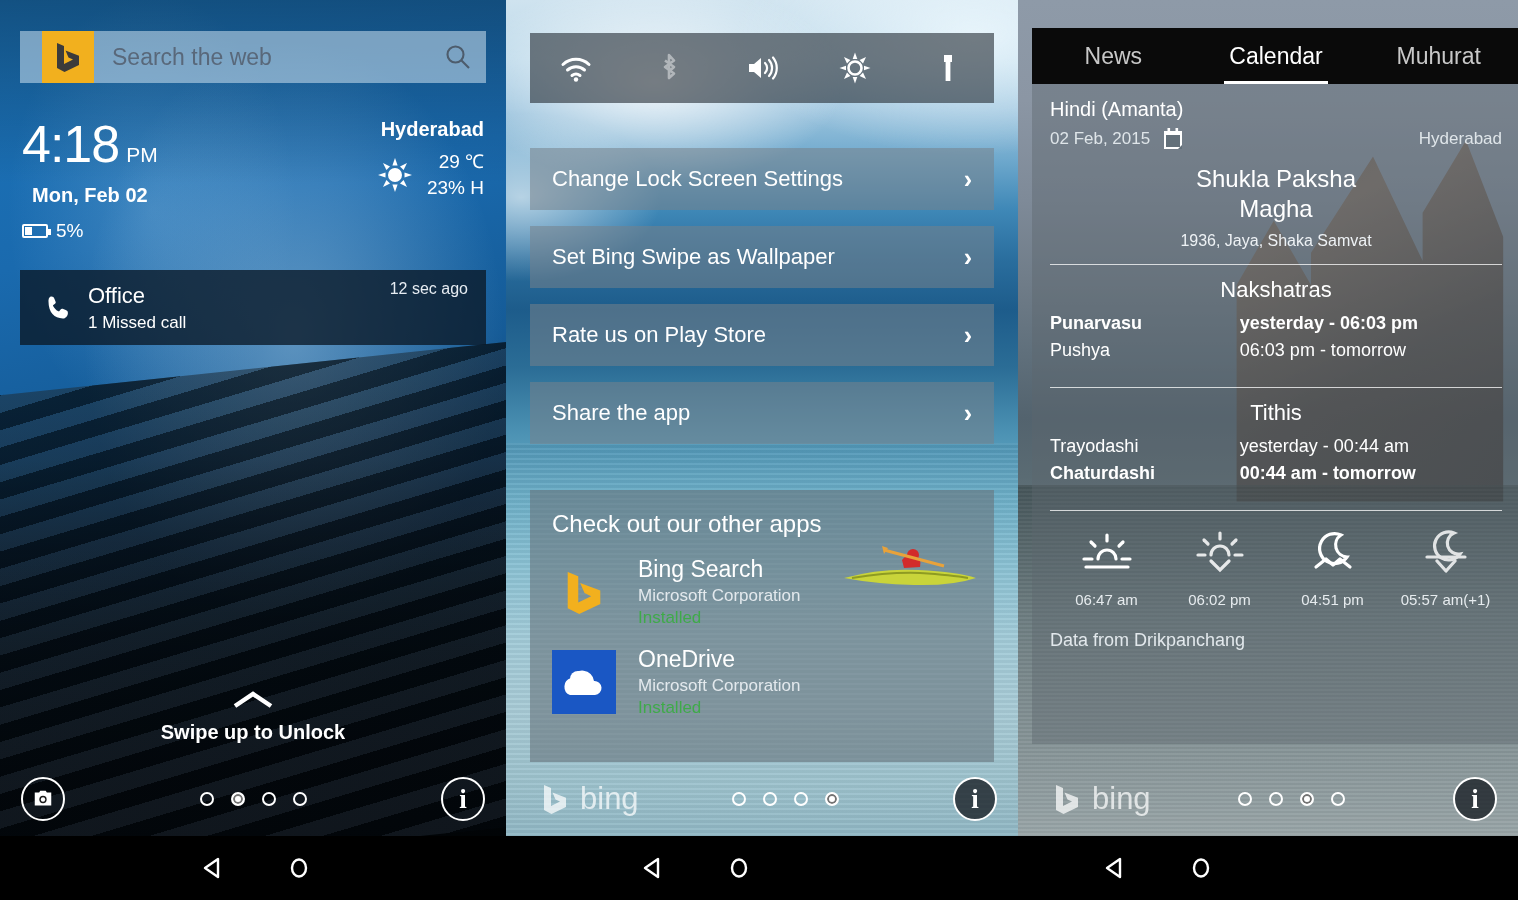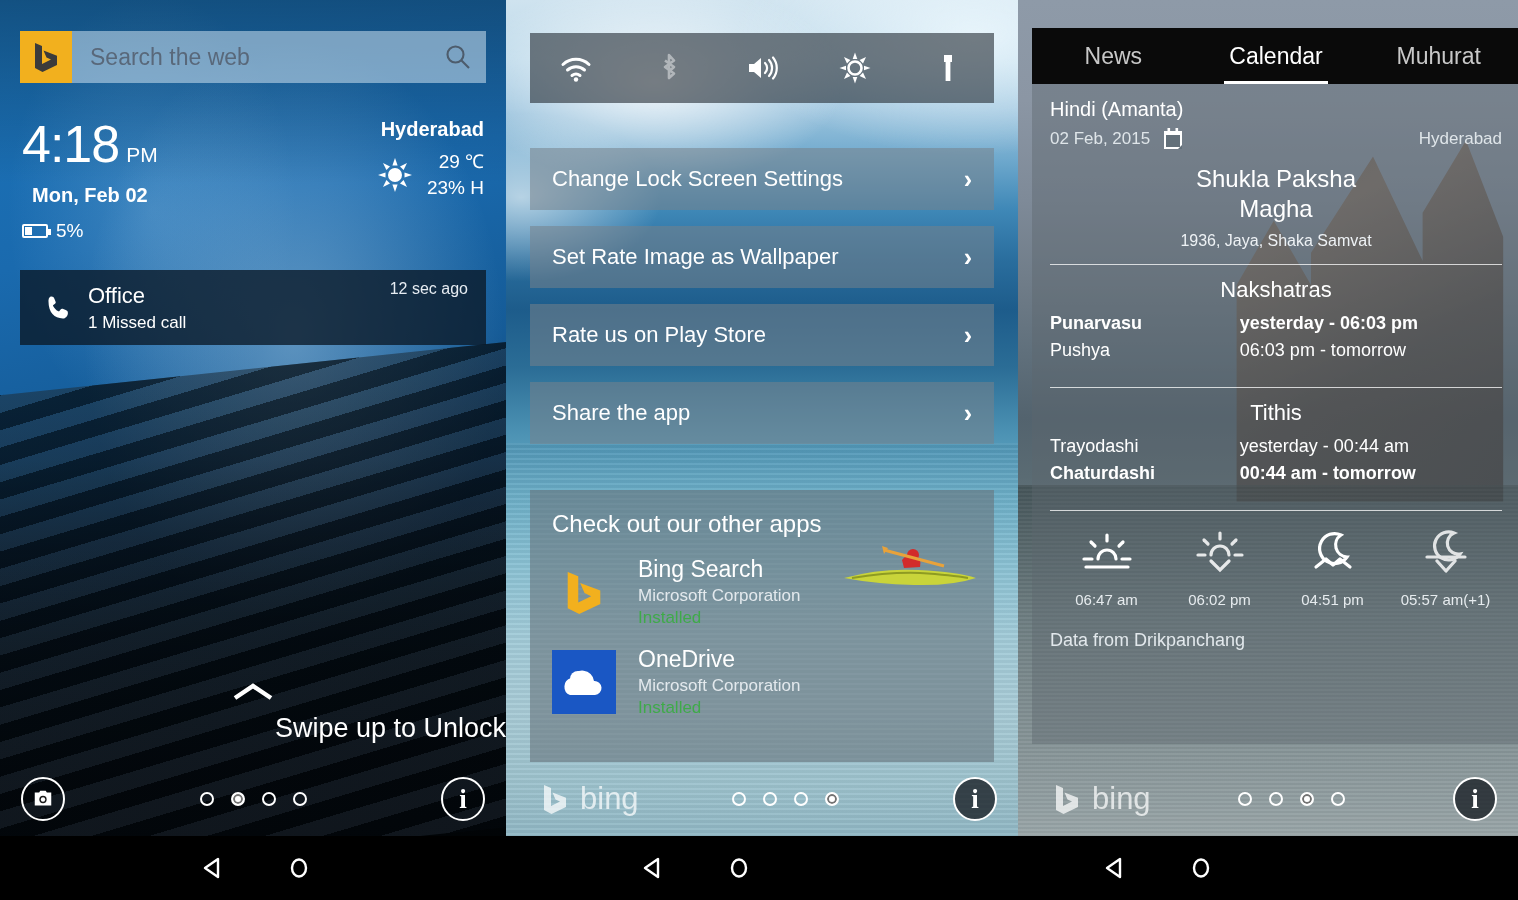--- a/index.html
+++ b/index.html
@@ -65,21 +65,21 @@
   }
   #wall3:after {
     content:""; position:absolute; left:0; top:58%; width:100%; height:42%;
     background:
       linear-gradient(to bottom, rgba(40,52,52,.42), rgba(70,84,82,.30) 38%, rgba(96,108,104,.22)),
       repeating-linear-gradient(to bottom, rgba(255,255,255,.06) 0px, rgba(255,255,255,.06) 2px, rgba(0,0,0,.05) 2px, rgba(0,0,0,.05) 4px);
   }
 
   
   .searchbar { position:absolute; left:20px; top:31px; width:466px; height:52px;
-    display:flex; align-items:center; background:rgba(205,225,240,.55); }
+    display:flex; align-items:center; background:rgba(205,225,240,.55);padding-left:22px; }
   .bing-tile { width:52px; height:52px; background:#f2b01e; flex:none;
     display:flex; align-items:center; justify-content:center; }
   .bing-tile svg { width:30px; height:32px; }
   .search-ph { flex:1; padding-left:18px; font-size:23px; color:#59687a; }
   .search-mag { width:56px; display:flex; align-items:center; justify-content:center; }
   .search-mag svg { width:28px; height:28px; }
 
   .clockrow { position:absolute; left:22px; top:118px; color:#fff;text-align:center; }
   .ctime { font-size:52px; font-weight:300; line-height:1; letter-spacing:-1px; }
   .ctime .ampm { font-size:21px; font-weight:400; margin-left:7px; letter-spacing:0; }
@@ -100,21 +100,21 @@
     background:rgba(10,24,38,.78); display:flex; align-items:center; padding:0 18px; }
   .notif-ico { width:42px; flex:none; display:flex; align-items:center; justify-content:center; }
   .notif-ico svg { width:28px; height:28px; }
   .notif-body { flex:1; padding-left:8px; color:#fff; }
   .notif-title { font-size:22px; }
   .notif-sub { font-size:17px; margin-top:4px; }
   .notif-time { font-size:16px; color:#e6ecf2; align-self:flex-start; margin-top:10px; }
 
   .swipe { position:absolute; left:0; right:0; bottom:92px; text-align:center; color:#fff; }
   .chev-up { width:44px; height:22px; margin:0 auto 6px; }
-  .swipe-txt { font-size:27px; font-weight:normal;text-align:right; }
+  .swipe-txt { font-size:20px; font-weight:bold; }
 
   .botbar { position:absolute; left:0; right:0; bottom:0; height:74px;
     display:flex; align-items:center; }
   .circbtn { width:44px; height:44px; border:2px solid #fff; border-radius:50%;
     display:flex; align-items:center; justify-content:center; flex:none; }
   .circbtn.filled { background:rgba(28,34,40,.80); }
   .circbtn svg { width:22px; height:22px; }
   .ibtn-txt { color:#fff; font-size:27px; font-family:"Liberation Serif", serif; font-weight:bold; }
   .dots { flex:1; display:flex; align-items:center; justify-content:center; gap:17px; }
   .dot { width:14px; height:14px; border-radius:50%; border:2px solid #fff; }
@@ -343,21 +343,21 @@
           </svg>
       </div>
     </div>
 
     <div class="menu">
       <div class="menu-item">
         <span class="menu-label">Change Lock Screen Settings</span>
         <span class="menu-chev">›</span>
       </div>
       <div class="menu-item">
-        <span class="menu-label">Set Rate Image as Wallpaper</span>
+        <span class="menu-label">Set Bing Swipe as Wallpaper</span>
         <span class="menu-chev">›</span>
       </div>
       <div class="menu-item">
         <span class="menu-label">Rate us on Play Store</span>
         <span class="menu-chev">›</span>
       </div>
       <div class="menu-item">
         <span class="menu-label">Share the app</span>
         <span class="menu-chev">›</span>
       </div>

